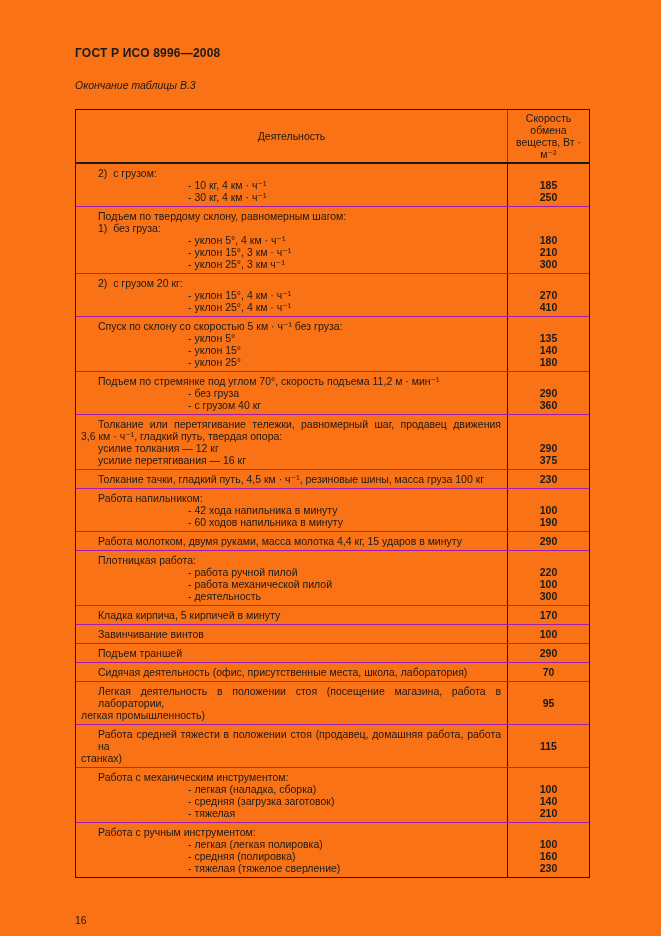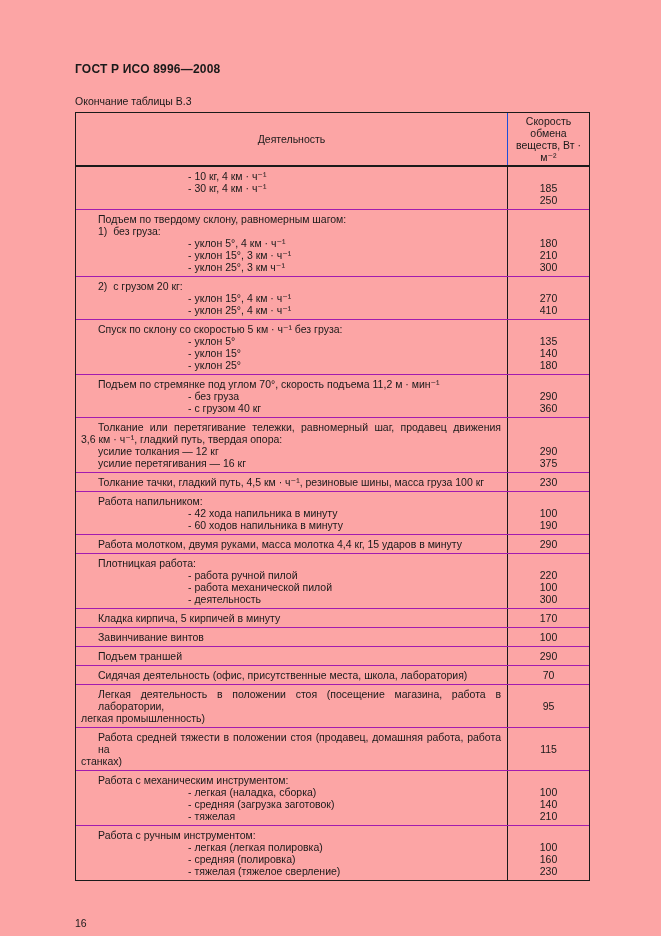--- a/index.html
+++ b/index.html
@@ -1,34 +1,35 @@
 <!DOCTYPE html>
 <html><head>
 <meta charset="utf-8">
 <style>
   * { margin: 0; padding: 0; box-sizing: border-box; }
   html, body { background: #e8e8e8; }
   .page {
     width: 661px;
     height: 936px;
-    background: #fca5a5;
+    background: #f97316;
     position: relative;
     font-family: "Liberation Sans", "DejaVu Sans", sans-serif;
     color: #1a1a1a;
-    padding: 62px 71px 0 75px;
+    padding: 46px 71px 0 75px;
   }
   .doc-title {
     font-size: 12px;
     font-weight: bold;
     letter-spacing: 0.2px;
     margin-bottom: 19px;
   }
   .table-caption {
     font-size: 10.5px;
-    margin-bottom: 5px;
+    font-style: italic;
+    margin-bottom: 18px;
   }
   .gost-table {
     border: 1px solid #1a1a1a;
     width: 515px;
     font-size: 10.5px;
     line-height: 12px;
   }
   .thead {
     display: grid;
     grid-template-columns: 1fr 82px;
@@ -63,21 +64,21 @@
   }
   .aline { min-height: 12px; white-space: normal; }
   .aline.item  { padding-left: 22px; }
   .aline.flush { padding-left: 5px;  }
   .aline.sub   { padding-left: 112px; }
   .aline.justify {
     text-align: justify;
     text-align-last: justify;
     padding-right: 2px;
   }
-  .vline { min-height: 12px; text-align: center; }
+  .vline { min-height: 12px; text-align: center; font-weight: bold; }
   .page-number {
     font-size: 10.5px;
     margin-top: 36px;
   }
 </style>
 </head>
 <body>
 
 <div class="page">
   <div class="doc-title">ГОСТ Р ИСО 8996—2008</div>
@@ -88,20 +89,21 @@
     <div class="thead">
       <div class="th-activity">Деятельность</div>
       <div class="th-rate">
         <div>Скорость обмена</div>
         <div>веществ, Вт · м⁻²</div>
       </div>
     </div>
     <div class="tbody" id="table-body">
         <div class="trow">
           <div class="cell-activity">
+            <div class="aline item">2)&nbsp; с грузом:</div>
             <div class="aline sub">- 10 кг, 4 км · ч⁻¹</div>
             <div class="aline sub">- 30 кг, 4 км · ч⁻¹</div>
           </div>
           <div class="cell-rate">
             <div class="vline">&nbsp;</div>
             <div class="vline">185</div>
             <div class="vline">250</div>
           </div>
         </div>
         <div class="trow">

